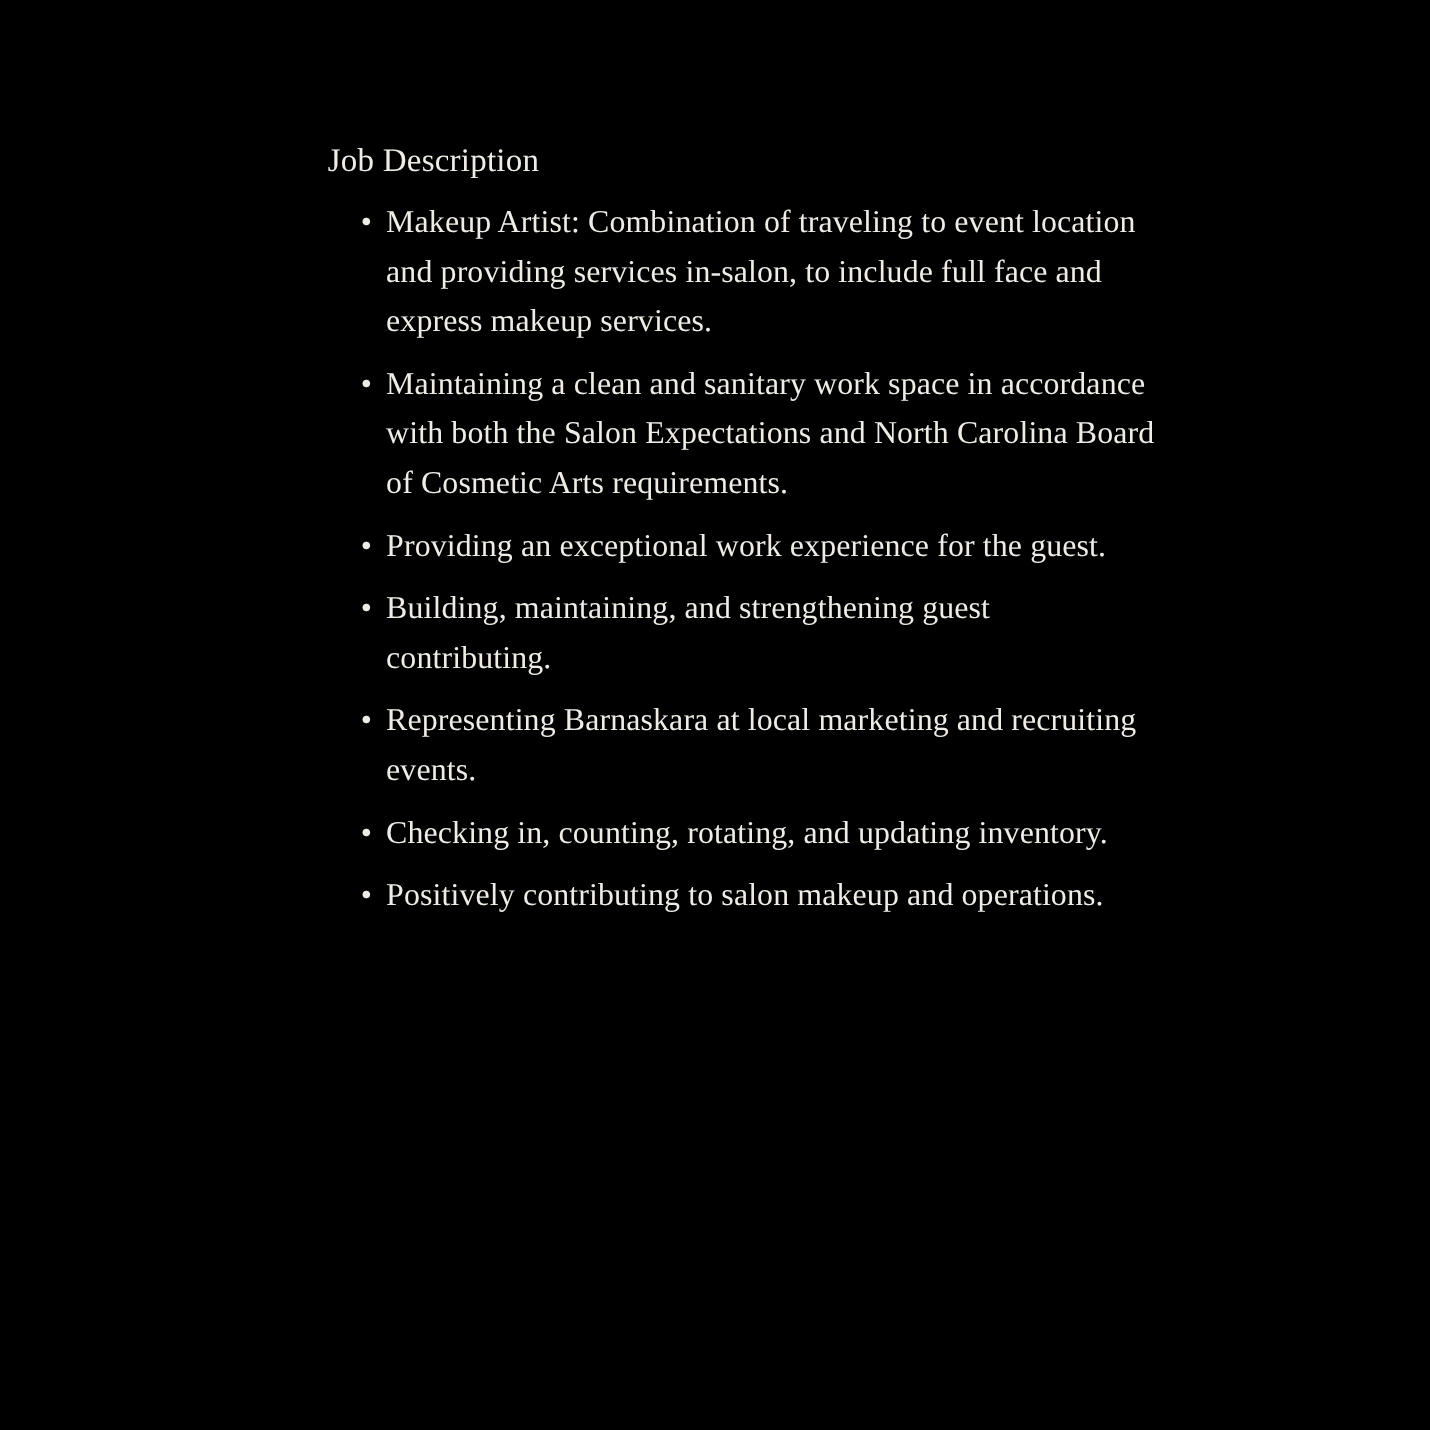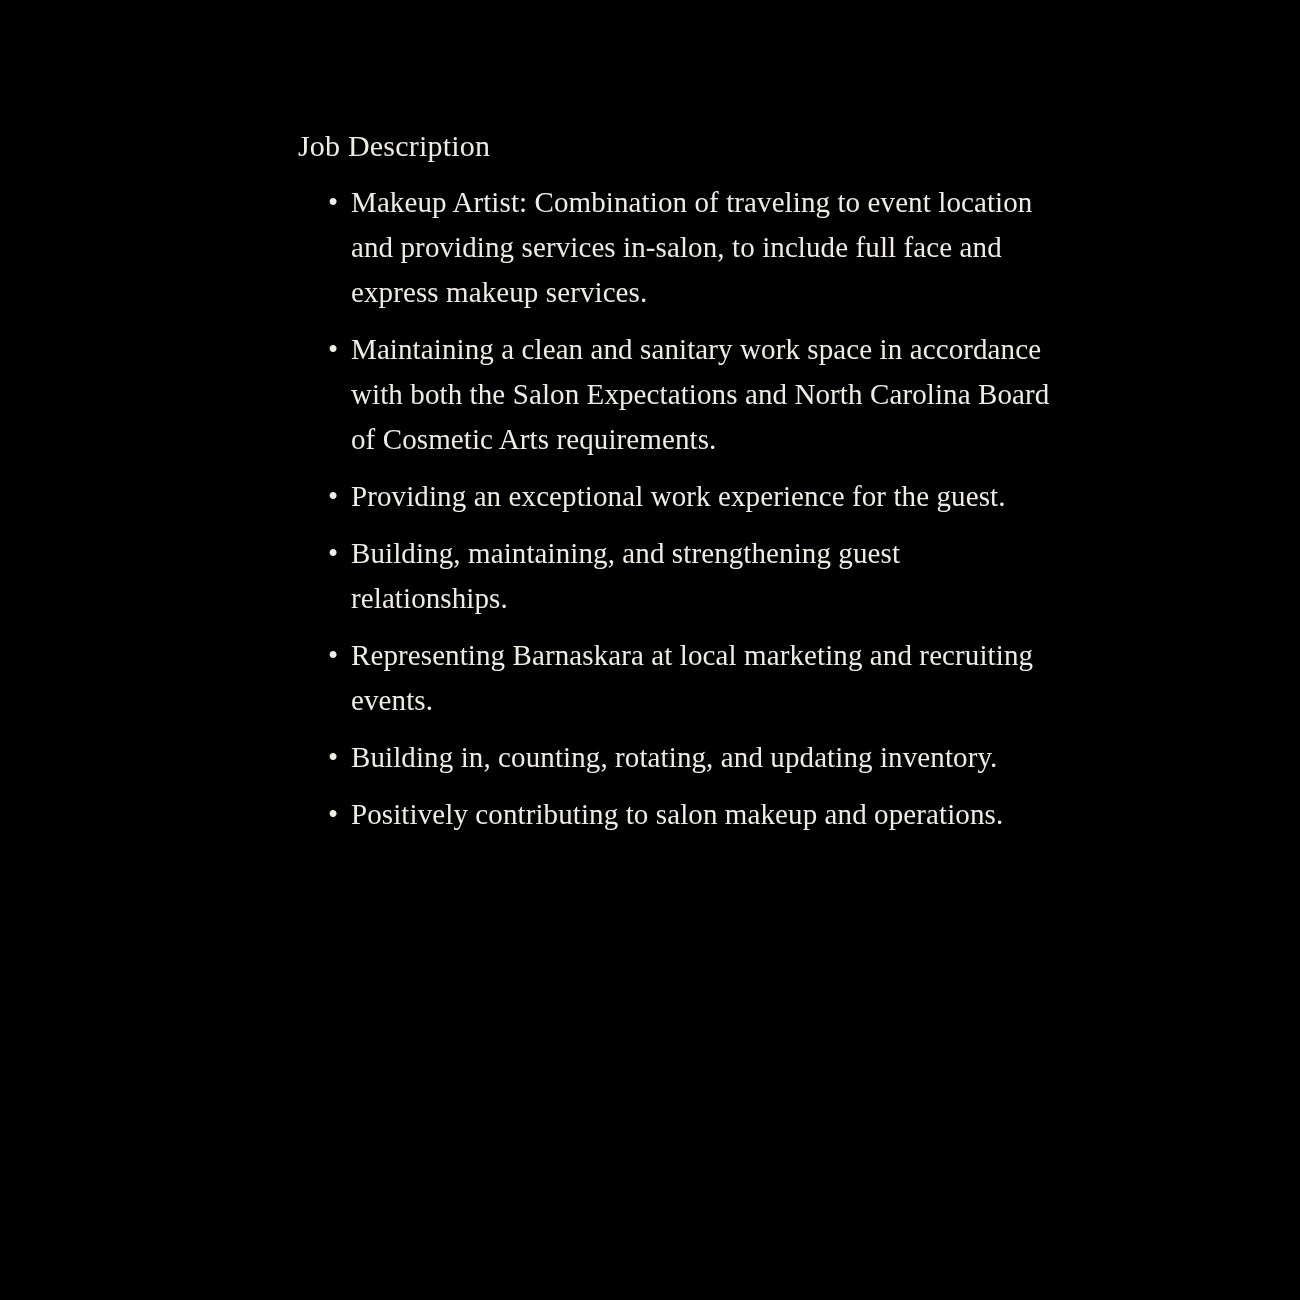--- a/index.html
+++ b/index.html
@@ -76,29 +76,29 @@
       <li class="bullet-item">
         <span class="dot">•</span>
         <span class="bullet-text">Maintaining a clean and sanitary work space in accordance with both the Salon Expectations and North Carolina Board of Cosmetic Arts requirements.</span>
       </li>
       <li class="bullet-item">
         <span class="dot">•</span>
         <span class="bullet-text">Providing an exceptional work experience for the guest.</span>
       </li>
       <li class="bullet-item">
         <span class="dot">•</span>
-        <span class="bullet-text">Building, maintaining, and strengthening guest relationships.</span>
+        <span class="bullet-text">Building, maintaining, and strengthening guest contributing.</span>
       </li>
       <li class="bullet-item">
         <span class="dot">•</span>
         <span class="bullet-text">Representing Barnaskara at local marketing and recruiting events.</span>
       </li>
       <li class="bullet-item">
         <span class="dot">•</span>
-        <span class="bullet-text">Building in, counting, rotating, and updating inventory.</span>
+        <span class="bullet-text">Checking in, counting, rotating, and updating inventory.</span>
       </li>
       <li class="bullet-item">
         <span class="dot">•</span>
         <span class="bullet-text">Positively contributing to salon makeup and operations.</span>
       </li>
     </ul>
   </div>
 </div>
 
 </body></html>

